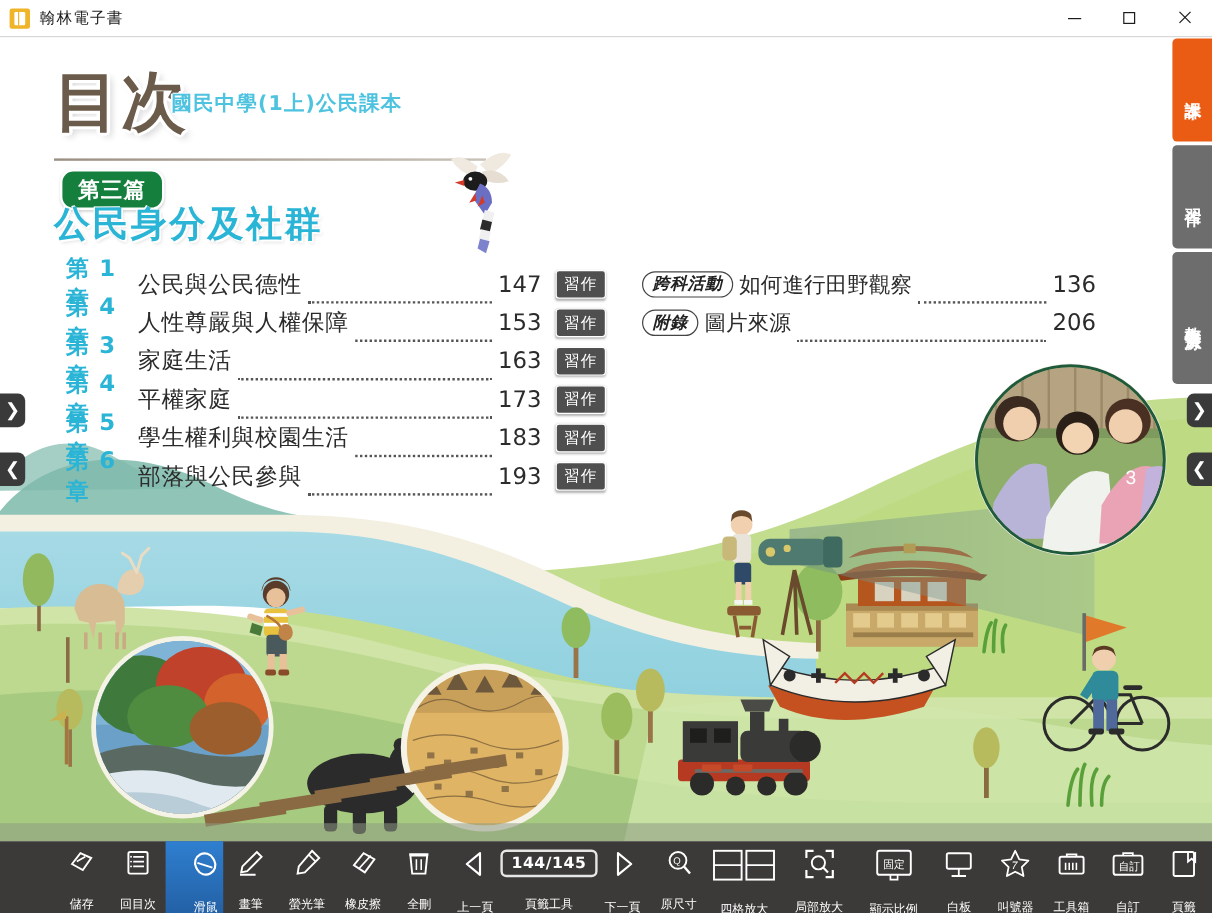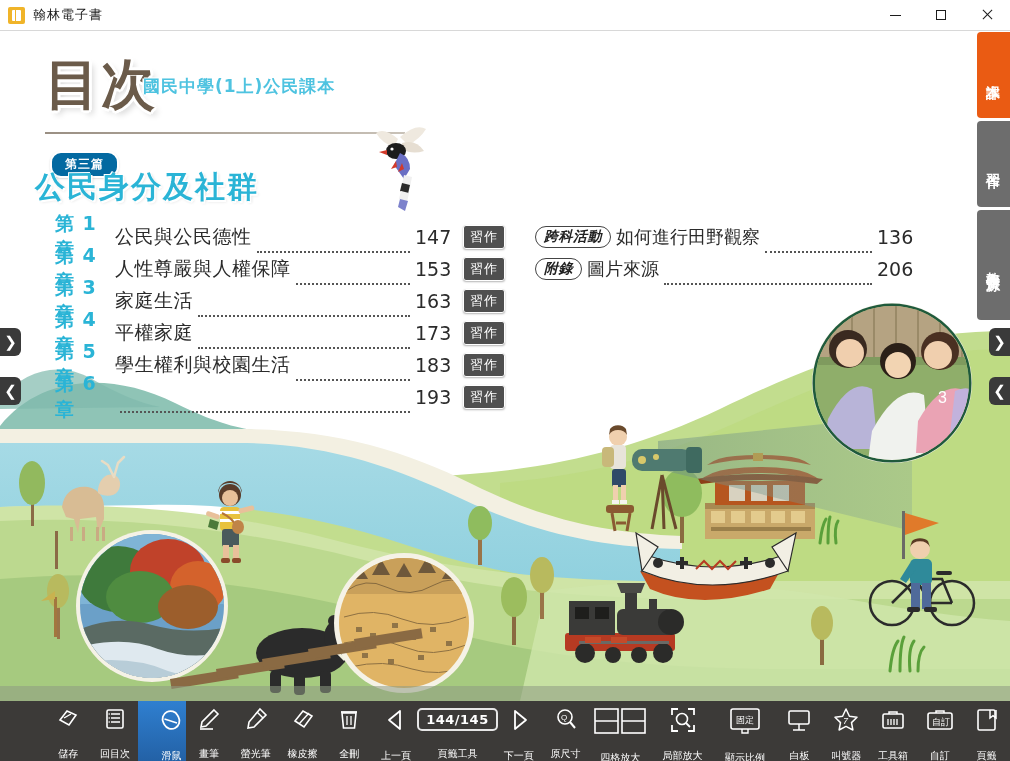--- a/index.html
+++ b/index.html
@@ -48,27 +48,27 @@
   }
   .subtitle {
     position:absolute; left:122px; top:44px; font-size:17px; font-weight:bold;
     color:#4ec3e0; letter-spacing:1px;
     text-shadow: 1.5px 0 0 #fff,-1.5px 0 0 #fff,0 1.5px 0 #fff,0 -1.5px 0 #fff;
     padding-left: 21px;
   }
   .rule { position:absolute; left:45px; top:101px; width:360px; height:2px;
           background:linear-gradient(90deg,#9a8f83,#c9c2b8); }
   .pill {
-    position:absolute; left:50px; top:120px;
-    background:#0369a1; color:#fff; font-size:12px; font-weight:bold;
+    position:absolute; left:50px; top:110px;
+    background:#15803d; color:#fff; font-size:18px; font-weight:bold;
     padding:3px 13px; border-radius:11px; letter-spacing:1px;
     border:2px solid #fff; box-shadow:0 1px 2px rgba(0,0,0,.15);
   }
   .sect-title {
-    position:absolute; left:35px; top:136px; font-size:30px; font-weight:bold;
+    position:absolute; left:45px; top:136px; font-size:30px; font-weight:bold;
     color:#2ab4d6; letter-spacing:2px;
     text-shadow:1.5px 1.5px 0 #fff, -1px -1px 0 #fff, 2px 2px 3px rgba(0,0,0,.12);
   }
   
   .bird { position:absolute; left:372px; top:92px; width:60px; height:90px; }
 
   
   .toc-left { position:absolute; left:55px; top:190px; width:450px; }
   .toc-row { display:flex; align-items:center; height:32px; }
   .ch-no { color:#2ab4d6; font-size:19px; font-weight:bold; width:60px; flex:none; letter-spacing:1px;}
@@ -518,20 +518,21 @@
       </div>
       <div class="toc-row">
         <span class="ch-no">第 5 章</span>
         <span class="ch-name">學生權利與校園生活</span>
         <span class="dots"></span>
         <span class="pg-no">183</span>
         <span class="wb">習作</span>
       </div>
       <div class="toc-row">
         <span class="ch-no">第 6 章</span>
+        <span class="ch-name">部落與公民參與</span>
         <span class="dots"></span>
         <span class="pg-no">193</span>
         <span class="wb">習作</span>
       </div>
     </div>
 
     <div class="toc-right">
       <div class="toc-row">
         <span class="tag-ellipse">跨科活動</span>
         <span class="r-name">如何進行田野觀察</span>

